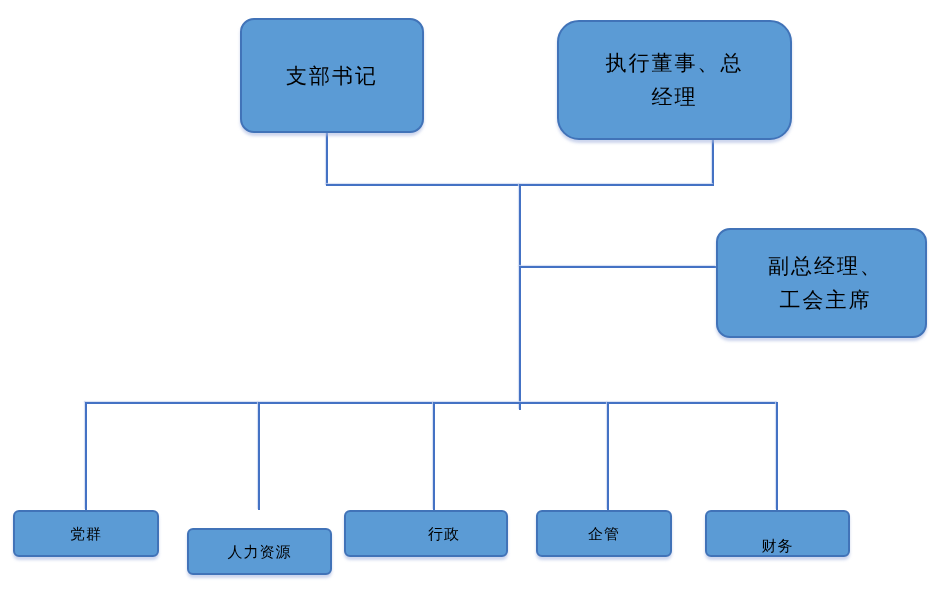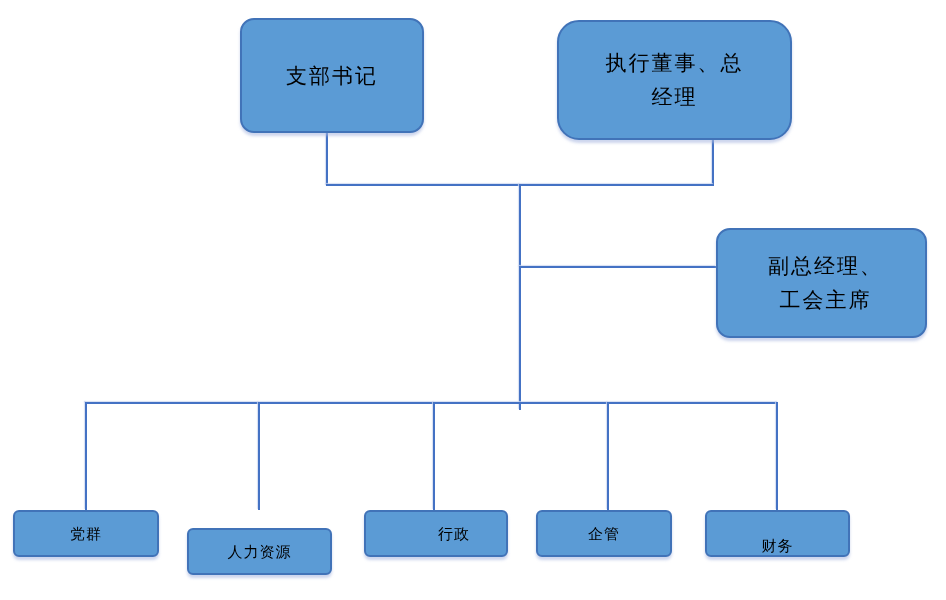--- a/index.html
+++ b/index.html
@@ -47,21 +47,21 @@
   }
   .line.h{height:2px;}
   .line.v{width:2px;}
 
   
   #node-a{left:240px;top:18px;width:184px;height:115px;}
   #node-b{left:557px;top:20px;width:235px;height:120px;border-radius:22px;}
   #node-c{left:716px;top:228px;width:211px;height:110px;padding-left:8px;}
   #node-d1{left:13px; top:510px;width:146px;height:47px;}
   #node-d2{left:187px;top:528px;width:145px;height:47px;}
-  #node-d3{left:364px;top:510px;width:144px;height:47px;padding-left:36px;}
+  #node-d3{left:344px;top:510px;width:164px;height:47px;padding-left:36px;}
   #node-d4{left:536px;top:510px;width:136px;height:47px;justify-content:center;}
   #node-d5{left:705px;top:510px;width:145px;height:47px;align-items:flex-end;}
 
   
   #c-a-down   {left:326px;top:133px;height:53px;}
   #c-b-down   {left:712px;top:140px;height:46px;}
   #c-top-h    {left:326px;top:184px;width:388px;}
   #c-trunk    {left:519px;top:184px;height:226px;}
   #c-to-c     {left:519px;top:266px;width:197px;}
   #c-bottom-h {left:85px; top:402px;width:693px;}

